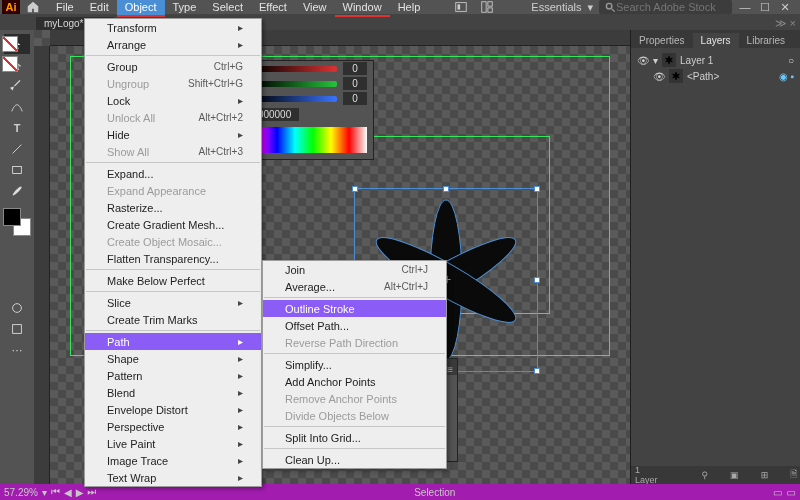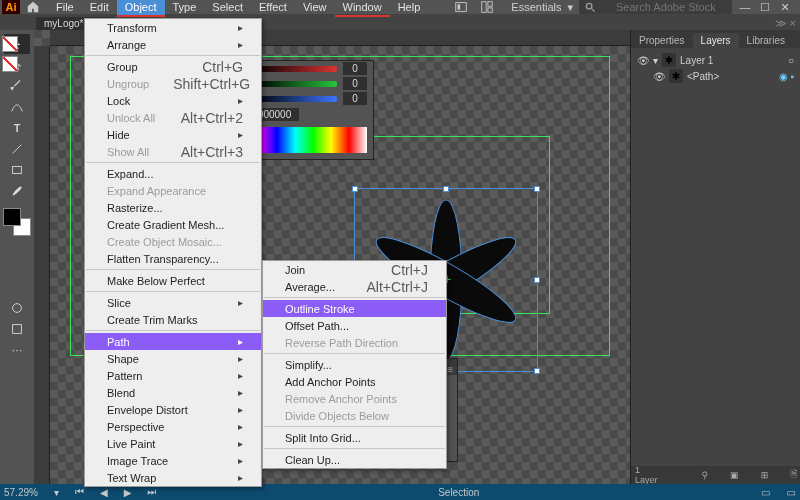--- a/index.html
+++ b/index.html
@@ -10,21 +10,21 @@
   .menubar{height:14px;background:#535353;display:flex;align-items:center;padding:0 2px;gap:0}
   .ai-logo{width:18px;height:18px;background:#310000;color:#ff9a00;font-weight:bold;font-size:11px;display:flex;align-items:center;justify-content:center;margin-right:6px}
   .home-ic{width:14px;height:14px;margin-right:8px;color:#ccc}
   .menubar .mi{padding:0 8px;height:18px;display:flex;align-items:center;color:#e4e4e4;cursor:default;font-size:11px}
   .menubar .mi.open{background:#4a8fd6;color:#fff}
   .menubar .mred{position:relative}
   .menubar .mred::after{content:"";position:absolute;left:0;right:0;bottom:-1px;height:2px;background:#d33}
   .menubar .spacer{flex:1}
   .menubar .right-chunk{display:flex;align-items:center;gap:6px;padding-right:6px}
   .ws-label{color:#cfcfcf;font-size:11px}
-  .srch{display:flex;align-items:center;background:#3c3c3c;padding:1px 6px;border-radius:2px;color:#9a9a9a;gap:20px}
+  .srch{display:flex;align-items:center;background:#3c3c3c;padding:1px 6px;border-radius:2px;color:#9a9a9a;gap:0}
   .srch input{background:transparent;border:0;color:#cfcfcf;font-size:11px;width:110px;outline:none}
   .winbtn{width:14px;height:14px;color:#ccc;display:flex;align-items:center;justify-content:center}
 
   
   .tabstrip{height:16px;background:#434343;display:flex;align-items:flex-end;padding-left:36px}
   .doctab{background:#2f2f2f;padding:1px 8px 1px 8px;font-size:10px;color:#d8d8d8;display:flex;align-items:center;gap:4px}
   .doctab .x{color:#888;font-size:10px}
 
   
   .mainrow{flex:1;display:flex;min-height:0}
@@ -76,37 +76,37 @@
   .rfoot .sp{flex:1}
 
   
   .menu{position:absolute;background:#eee;color:#222;border:1px solid #9c9c9c;font-size:11px;box-shadow:2px 2px 4px rgba(0,0,0,.35);z-index:100}
   .menu .mrow{display:flex;align-items:center;justify-content:space-between;padding:2px 18px 2px 22px;white-space:nowrap;height:17px}
   .menu .mrow.hl{background:#8b5cf6;color:#fff}
   .menu .mrow.dis{color:#9b9b9b}
   .menu .sep{height:1px;background:#c6c6c6;margin:2px 1px}
   .menu .arrow::after{content:"▸";font-size:10px;margin-left:14px;color:#444}
   .menu .mrow.hl.arrow::after{color:#fff}
-  .menu .short{color:#5a5a5a;font-size:14px;margin-left:24px}
+  .menu .short{color:#5a5a5a;font-size:10px;margin-left:24px}
   .menu1{left:84px;top:18px;width:178px}
   .menu2{left:262px;top:260px;width:185px}
 
   
   .pf{position:absolute;right:172px;bottom:22px;width:190px;background:#535353;border:1px solid #222;font-size:10px;color:#cfcfcf}
   .pf .tabs{display:flex;background:#3a3a3a;height:16px;align-items:flex-end}
   .pf .tabs .t{padding:1px 7px;color:#b8b8b8}
   .pf .tabs .t.act{background:#535353;color:#eaeaea}
   .pf .sect{padding:4px 6px}
   .pf .lbl{font-size:9px;color:#aaa;margin:2px 0}
   .pf .btns{display:flex;gap:6px;margin-bottom:4px}
   .pf .pbtn{width:22px;height:22px;background:#3a3a3a;border:1px solid #222;display:flex;align-items:center;justify-content:center}
   .pf .pbtn.hl{border:2px solid #d33}
 
   
-  .status{height:16px;background:#0c4a6e;color:#c7c7c7;display:flex;align-items:center;font-size:10px;padding:0 4px;gap:16px}
+  .status{height:16px;background:#a21caf;color:#c7c7c7;display:flex;align-items:center;font-size:10px;padding:0 4px;gap:4px}
   .status .sp{flex:1}
 
   svg{display:block}
 </style>
 </head>
 <body>
 
 <div class="menubar">
   <div class="ai-logo">Ai</div>
   <div class="home-ic">

